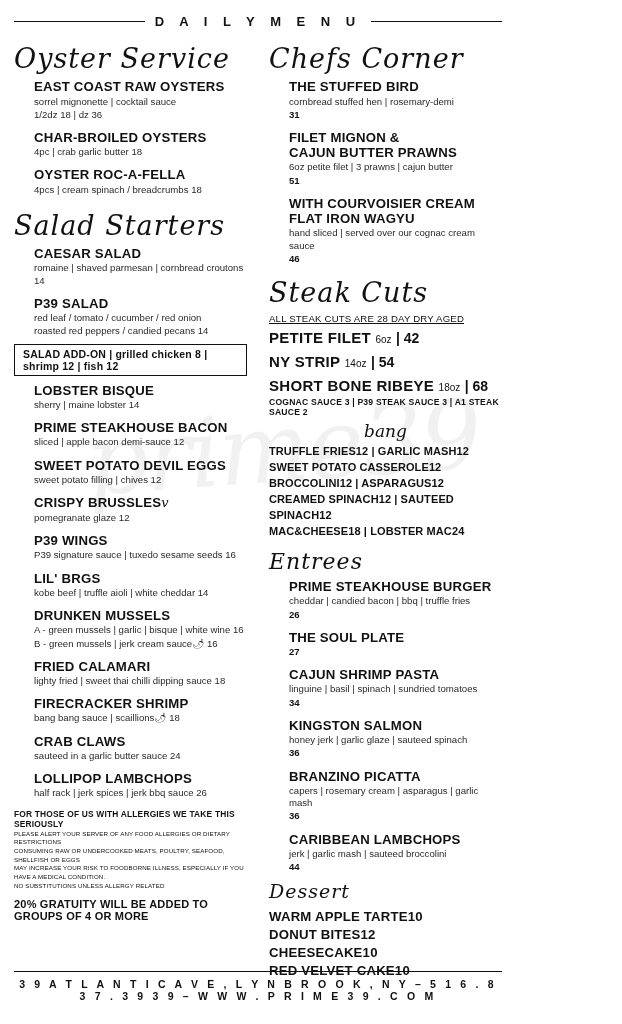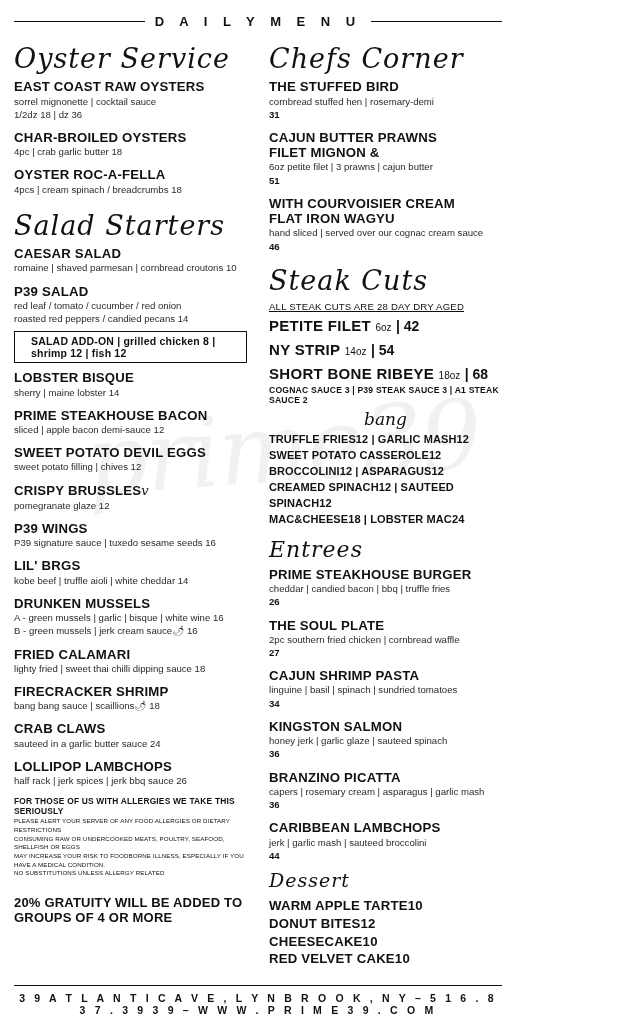--- a/index.html
+++ b/index.html
@@ -46,37 +46,37 @@
     font-family: "DejaVu Serif", serif;
     font-style: italic;
     font-size: 27px;
     letter-spacing: 1px;
     margin: 10px 0 6px 0;
     line-height: 1.05;
   }
   .sect-title.small { font-size: 22px; }
   .sect-title.tiny { font-size: 19px; }
 
-  .item { margin-bottom: 9px; }
+  .item { margin-bottom: 9px; margin-left: 20px; }
   .item-name {
     font-size: 13.2px; font-weight: 700; letter-spacing: 0.2px;
     line-height: 1.15; text-transform: uppercase;
   }
   .item-name .scriptish {
     font-family: "DejaVu Serif", serif; font-style: italic;
     font-weight: 400; text-transform: none; font-size: 13px;
   }
   .item-desc {
     font-size: 9.6px; color: #2a2a2a; line-height: 1.28; margin-top: 1px;
   }
   .price { font-weight: 700; color: #111; }
 
   .addon-box {
     border: 1px solid #111;
-    padding: 3px 16px;
+    padding: 3px 8px;
     font-size: 10.5px;
     font-weight: 700;
     display: inline-block;
     margin-top: 4px;
     letter-spacing: 0.2px;
   }
 
   
   .steak-note { font-size: 9.6px; margin-bottom: 5px; letter-spacing: 0.2px; text-decoration: underline; }
   .steak-row { margin-bottom: 6px; }
@@ -89,25 +89,25 @@
   .sides-title {
     font-family: "DejaVu Serif", serif; font-style: italic;
     font-size: 17px; text-align: center; margin: 4px 0 3px 0;
   }
   .side-line { font-size: 11px; font-weight: 700; line-height: 1.45; letter-spacing: 0.1px; }
 
   
   .disclaimer { margin-top: 6px; }
   .disc-head { font-size: 8.4px; font-weight: 700; letter-spacing: 0.2px; }
   .disc-body { font-size: 6.2px; line-height: 1.4; letter-spacing: 0.1px; margin-top: 1px; }
-  .disc-grat { font-size: 13px; font-weight: 700; margin-top: 17px; letter-spacing: 0.2px; }
+  .disc-grat { font-size: 11px; font-weight: 700; margin-top: 8px; letter-spacing: 0.2px; }
 
   
   .footer {
-    position: absolute; left: 14px; right: 14px; bottom: 8px;
+    position: absolute; left: 14px; right: 14px; bottom: 22px;
   }
   .footer .rule { height: 1px; background: #111; margin-bottom: 6px; }
   .footer .line {
     text-align: center; font-size: 10.5px; font-weight: 700; letter-spacing: 3.2px;
   }
 </style>
 </head>
 <body>
 
 <div class="page">
@@ -137,21 +137,21 @@
       </div>
       <div class="item">
         <div class="item-name">OYSTER ROC-A-FELLA</div>
         <div class="item-desc">4pcs  |  cream spinach / breadcrumbs  18</div>
       </div>
 
       <div class="sect-title" style="margin-top:16px;">Salad  Starters</div>
 
       <div class="item">
         <div class="item-name">CAESAR SALAD</div>
-        <div class="item-desc">romaine  |  shaved parmesan  |  cornbread croutons  10</div>
+        <div class="item-desc">romaine  |  shaved parmesan  |  cornbread croutons  14</div>
       </div>
       <div class="item" style="margin-bottom:2px;">
         <div class="item-name">P39 SALAD</div>
         <div class="item-desc">red leaf / tomato / cucumber / red onion</div>
         <div class="item-desc">roasted red peppers / candied pecans  14</div>
       </div>
 
       <div class="addon-box">SALAD ADD-ON  |  grilled chicken 8  |  shrimp 12  |  fish 12</div>
 
       <div style="height:7px"></div>
@@ -219,22 +219,22 @@
 
       <div class="sect-title">Chefs Corner</div>
 
       <div class="item">
         <div class="item-name">THE STUFFED BIRD</div>
         <div class="item-desc">cornbread stuffed hen  |  rosemary-demi</div>
         <div class="item-desc price">31</div>
       </div>
 
       <div class="item">
+        <div class="item-name">FILET MIGNON &amp;</div>
         <div class="item-name">CAJUN BUTTER PRAWNS</div>
-        <div class="item-name">FILET MIGNON &amp;</div>
         <div class="item-desc">6oz petite filet  |  3 prawns  |  cajun butter</div>
         <div class="item-desc price">51</div>
       </div>
 
       <div class="item">
         <div class="item-name">with COURVOISIER CREAM</div>
         <div class="item-name">FLAT IRON WAGYU</div>
         <div class="item-desc">hand sliced  |  served over our cognac cream sauce</div>
         <div class="item-desc price">46</div>
       </div>
@@ -268,21 +268,20 @@
 
       <div class="sect-title small" style="margin-top:10px;">Entrees</div>
 
       <div class="item">
         <div class="item-name">PRIME STEAKHOUSE BURGER</div>
         <div class="item-desc">cheddar  |  candied bacon  |  bbq  |  truffle fries</div>
         <div class="item-desc price">26</div>
       </div>
       <div class="item">
         <div class="item-name">THE SOUL PLATE</div>
-        <div class="item-desc">2pc southern fried chicken  |  cornbread waffle</div>
         <div class="item-desc price">27</div>
       </div>
       <div class="item">
         <div class="item-name">CAJUN SHRIMP PASTA</div>
         <div class="item-desc">linguine  |  basil  |  spinach  |  sundried tomatoes</div>
         <div class="item-desc price">34</div>
       </div>
       <div class="item">
         <div class="item-name">KINGSTON SALMON</div>
         <div class="item-desc">honey jerk  |  garlic glaze  |  sauteed spinach</div>

